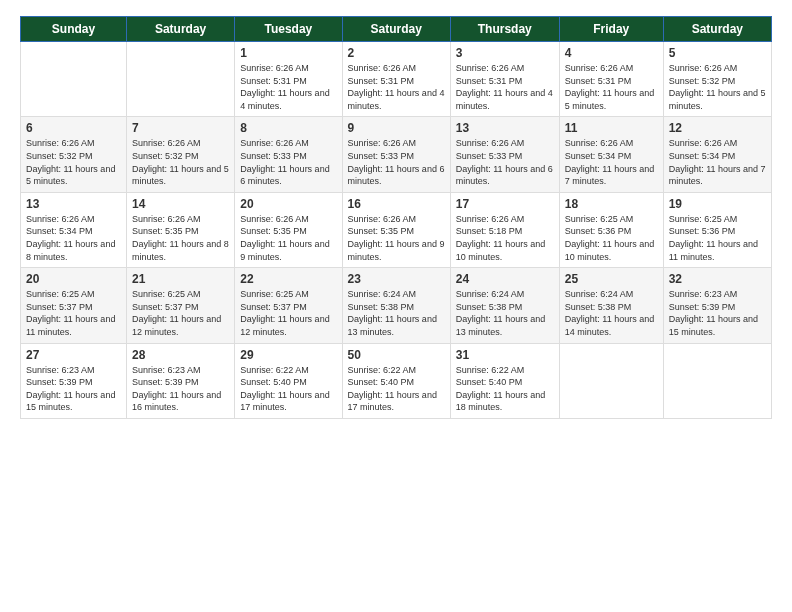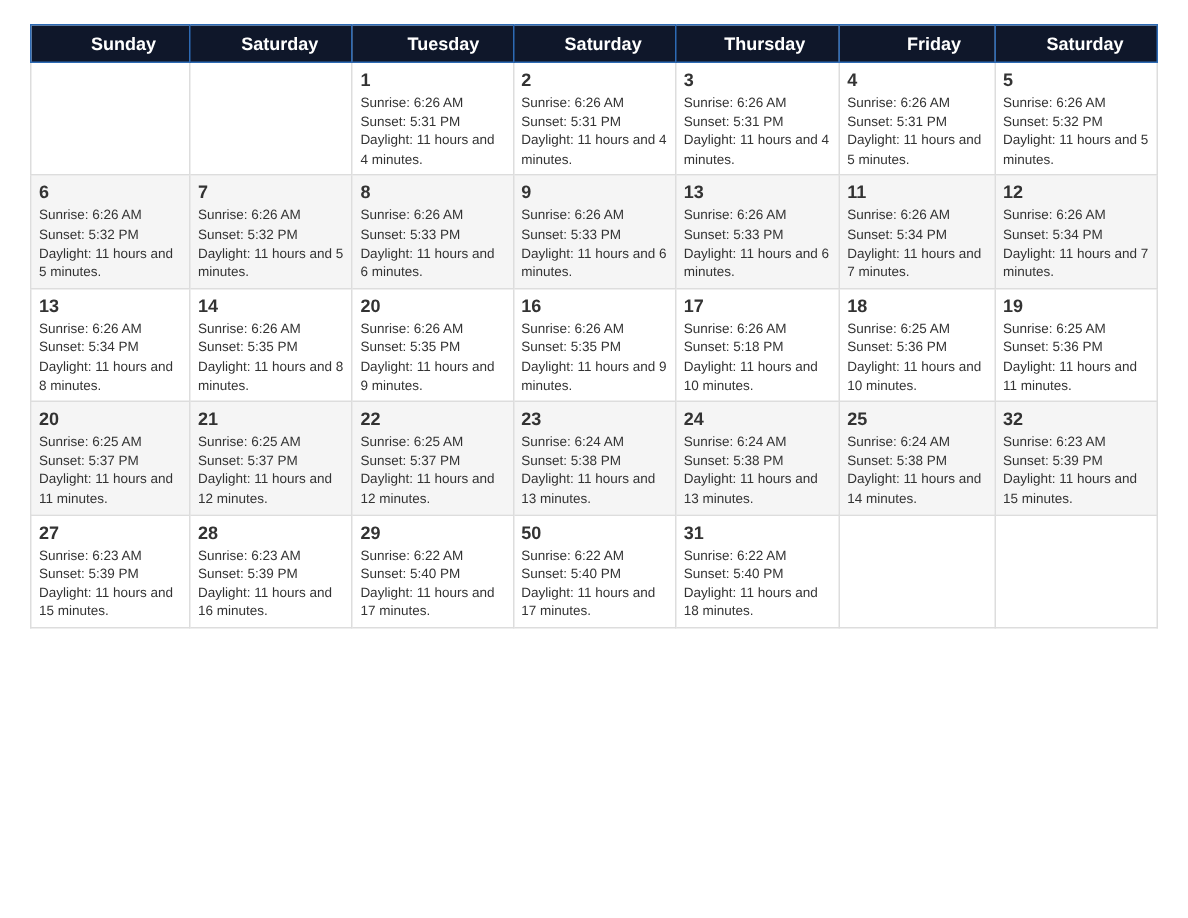--- a/index.html
+++ b/index.html
@@ -43,26 +43,26 @@
     .location-title {
       font-size: 16px;
       color: #555;
     }
     .calendar {
       width: 100%;
       border-collapse: collapse;
       border: 1px solid #ccc;
     }
     .calendar th {
-      background-color: #0f172a;
+      background-color: #14532d;
       color: #fff;
       font-size: 12px;
       font-weight: bold;
       padding: 5px 22px;
-      text-align: right;
+      text-align: center;
       border: 1px solid #2d6ab4;
     }
     .calendar td {
       vertical-align: top;
       width: 113px;
       min-height: 80px;
       padding: 4px 5px;
       font-size: 9.5px;
       color: #333;
       border: 1px solid #ddd;

